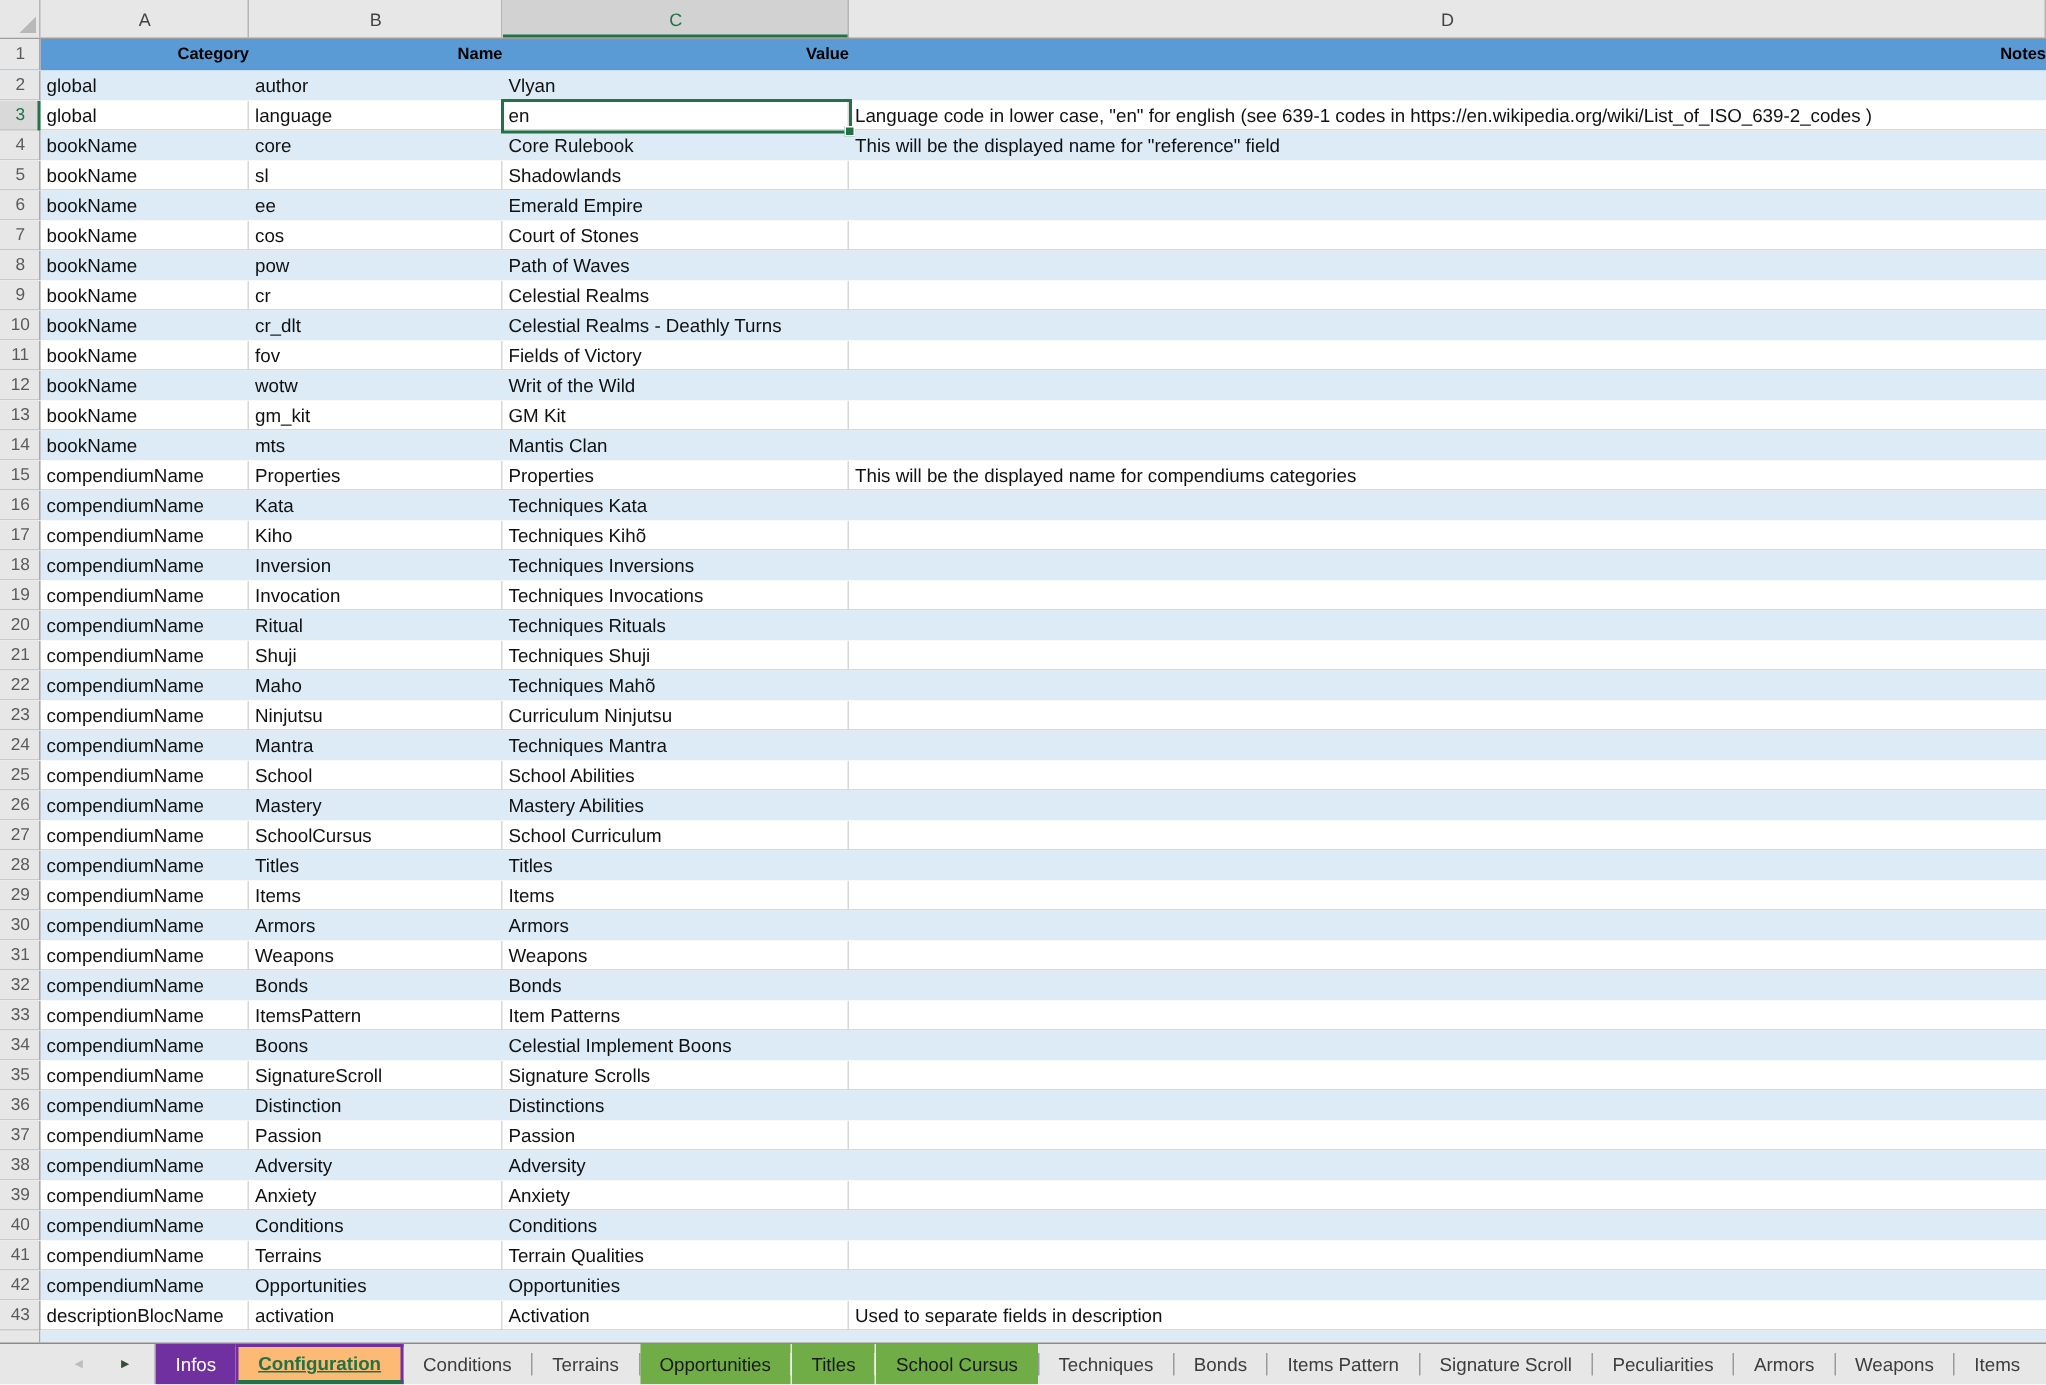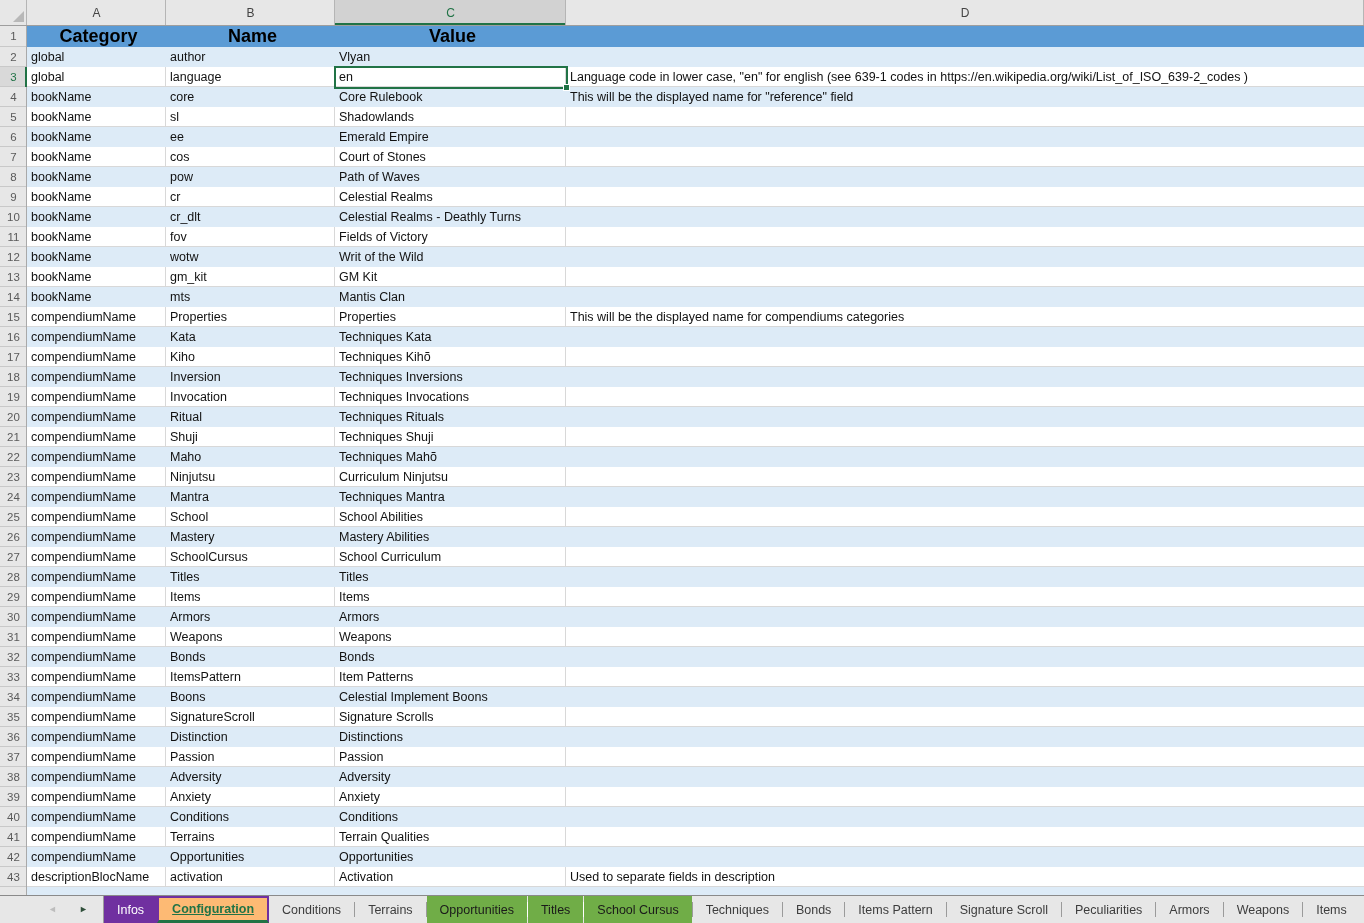--- a/index.html
+++ b/index.html
@@ -28,21 +28,21 @@
   .row.selrow { z-index:2; }
 
   .gutter { width:27px; flex:none; background:#E7E7E7; text-align:center;
             font-size:11.5px; color:#5A5A5A;
             box-shadow: inset -1px 0 0 #A9A9A9, inset 0 -1px 0 #C9C9C9; cursor:default; }
   .gutter.sel { color:#217346; background:#D9D9D9;
             box-shadow: inset -2px 0 0 #217346, inset 0 -1px 0 #C9C9C9; }
 
   .cell { padding-left:4px; font-size:12.5px; color:#111; white-space:nowrap; overflow:hidden; cursor:cell; }
   .row.plain .cell.c-a, .row.plain .cell.c-b, .row.plain .cell.c-c { box-shadow: inset -1px 0 0 #D8D8D8; }
-  .row.hdr .cell { font-weight:bold; font-size:18px; color:#000; text-align:center; padding-left:4px; }
+  .row.hdr .cell { font-weight:bold; font-size:11px; color:#000; text-align:right; padding-left:4px; }
 
   .selcell { position:relative; overflow:visible; }
   .sel-outline { position:absolute; left:-1px; top:-1px; right:-2px; bottom:-2px;
                  border:2px solid #217346; pointer-events:none; z-index:5; }
   .fill-handle { position:absolute; right:-4px; bottom:-4px; width:7px; height:7px;
                  background:#217346; border:1px solid #fff; z-index:6; pointer-events:none; }
 
   .sliver { height:8px; display:flex; flex:none; }
   .sliver .g { width:27px; flex:none; background:#E7E7E7; box-shadow: inset -1px 0 0 #A9A9A9; }
   .sliver .b { flex:1; background:#DDEBF7; }
@@ -80,20 +80,21 @@
       <div class="col-head c-c sel">C</div>
       <div class="col-head c-d">D</div>
     </div>
 
   <div class="grid">
       <div class="row hdr">
         <div class="gutter">1</div>
         <div class="cell c-a">Category</div>
         <div class="cell c-b">Name</div>
         <div class="cell c-c">Value</div>
+        <div class="cell c-d">Notes</div>
       </div>
       <div class="row band">
         <div class="gutter">2</div>
         <div class="cell c-a">global</div>
         <div class="cell c-b">author</div>
         <div class="cell c-c">Vlyan</div>
       </div>
       <div class="row plain selrow">
         <div class="gutter sel">3</div>
         <div class="cell c-a">global</div>

